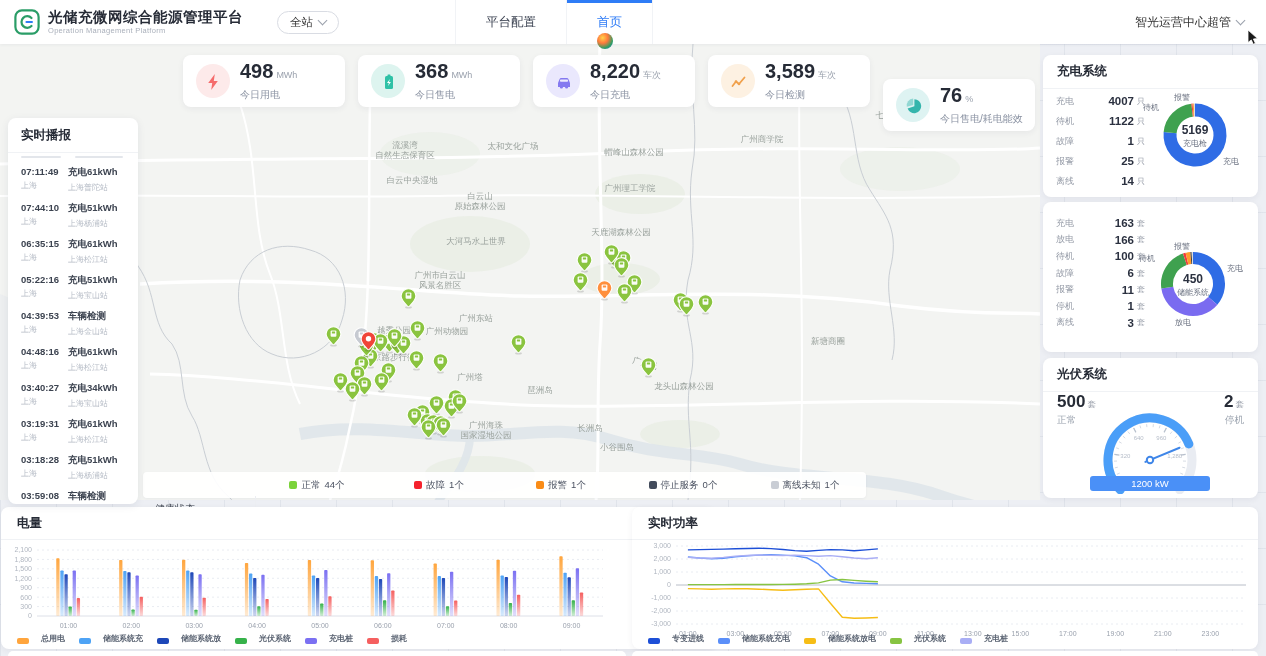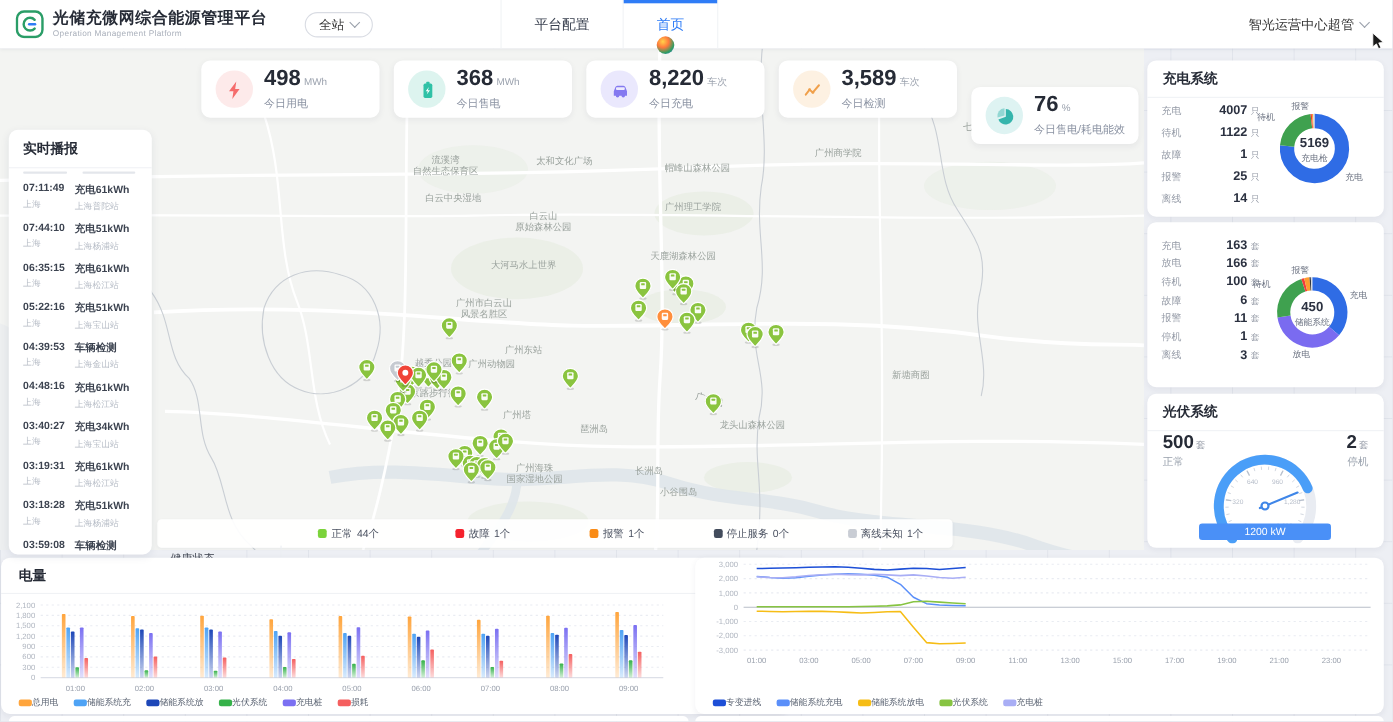--- a/index.html
+++ b/index.html
@@ -77,21 +77,21 @@
   .pv-stat .big{font-size:17px;font-weight:bold;color:#262b36;}
   .pv-stat .u{font-size:8.5px;color:#949aa6;margin-left:2px;}
   .pv-stat .cap{font-size:9.5px;color:#98a0ac;margin-top:2px;}
   .gauge-pill{position:absolute;left:47px;top:118px;width:120px;height:15px;background:#4a90f7;border-radius:3px;
     color:#fff;font-size:9.5px;text-align:center;line-height:15px;}
   
   .chart-card{position:absolute;top:507px;height:142px;background:#fff;border-radius:8px;z-index:6;
     box-shadow:0 2px 6px rgba(29,38,73,.06);}
   .c-title{font-size:12.5px;font-weight:bold;color:#262b36;padding:8px 16px 7px;border-bottom:1px solid #f0f2f5;}
   .legend{position:absolute;left:16px;bottom:5px;display:flex;gap:14px;align-items:center;}
-  .lg-item{display:flex;align-items:center;gap:0;font-size:8px;color:#5a6372;cursor:pointer;}
+  .lg-item{display:flex;align-items:flex-end;gap:12px;font-size:8px;color:#5a6372;cursor:pointer;font-weight:bold;}
   .lg-sw{width:12px;height:6px;border-radius:2px;flex:none;}
   .stub-card{position:absolute;top:651px;height:5px;background:#fff;border-radius:6px 6px 0 0;z-index:6;}
   .cursor{position:absolute;left:1247px;top:30px;z-index:60;pointer-events:none;}
 </style>
 </head>
 <body>
 
 <div class="stage">
 
   <div class="map">
@@ -117,21 +117,21 @@
       <path d="M60,200 C90,185 125,195 138,222 C158,250 150,280 172,300 C186,320 178,350 192,372 C206,394 202,430 228,452 C244,468 252,482 250,456" fill="none" stroke="#c9ced4" stroke-width="1"></path>
       <path d="M693,0 C688,46 700,86 692,126 C686,170 700,196 688,236 C680,280 700,296 690,336 C684,380 696,396 688,456" fill="none" stroke="#c9ced4" stroke-width="1"></path>
       <path d="M838,46 C860,76 850,116 870,146 C886,172 900,186 890,226 C884,256 900,286 892,316" fill="none" stroke="#c9ced4" stroke-width="1"></path>
       <path d="M240,236 C250,206 280,196 310,206 C340,214 352,246 342,276 C334,306 300,322 272,310 C246,300 234,266 240,236" fill="none" stroke="#c9ced4" stroke-width="1"></path>
     </svg>
     <div id="map-labels">
         <div class="map-label" style="left: 405px; top: 106px;">流溪湾
 自然生态保育区</div>
         <div class="map-label" style="left: 412px; top: 136px;">白云中央湿地</div>
         <div class="map-label" style="left: 513px; top: 102px;">太和文化广场</div>
-        <div class="map-label" style="left: 494px; top: 157px; text-align: center;">白云山
+        <div class="map-label" style="left: 480px; top: 157px; text-align: center;">白云山
 原始森林公园</div>
         <div class="map-label" style="left: 476px; top: 197px;">大河马水上世界</div>
         <div class="map-label" style="left: 901px; top: 71px;">七彩斑斓世界</div>
         <div class="map-label" style="left: 634px; top: 108px;">帽峰山森林公园</div>
         <div class="map-label" style="left: 762px; top: 95px;">广州商学院</div>
         <div class="map-label" style="left: 630px; top: 144px;">广州理工学院</div>
         <div class="map-label" style="left: 621px; top: 188px;">天鹿湖森林公园</div>
         <div class="map-label" style="left: 440px; top: 236px;">广州市白云山
 风景名胜区</div>
         <div class="map-label" style="left: 476px; top: 274px;">广州东站</div>
@@ -892,20 +892,21 @@
           <span class="lg-sw" style="background: rgb(123, 112, 242);"></span>
           <span>充电桩</span>
         </div>
         <div class="lg-item">
           <span class="lg-sw" style="background: rgb(245, 95, 95);"></span>
           <span>损耗</span>
         </div>
       </div>
   </div>
   <div class="chart-card" style="left:632px;width:626px;">
+    <div class="c-title">实时功率</div>
     <svg id="line-chart" width="626" height="96" style="display:block;">
         <line x1="44" y1="84" x2="614" y2="84" stroke="#e9ecf2" stroke-width="1" stroke-dasharray="2,3"></line>
         <text x="39" y="84" text-anchor="end" dy=".34em" font-size="7" fill="#b0b6c0">-3,000</text>
         <line x1="44" y1="71" x2="614" y2="71" stroke="#e9ecf2" stroke-width="1" stroke-dasharray="2,3"></line>
         <text x="39" y="71" text-anchor="end" dy=".34em" font-size="7" fill="#b0b6c0">-2,000</text>
         <line x1="44" y1="58" x2="614" y2="58" stroke="#e9ecf2" stroke-width="1" stroke-dasharray="2,3"></line>
         <text x="39" y="58" text-anchor="end" dy=".34em" font-size="7" fill="#b0b6c0">-1,000</text>
         <line x1="44" y1="45" x2="614" y2="45" stroke="#b9bec8" stroke-width="1" stroke-dasharray="none"></line>
         <text x="39" y="45" text-anchor="end" dy=".34em" font-size="7" fill="#b0b6c0">0</text>
         <line x1="44" y1="32" x2="614" y2="32" stroke="#e9ecf2" stroke-width="1" stroke-dasharray="2,3"></line>

